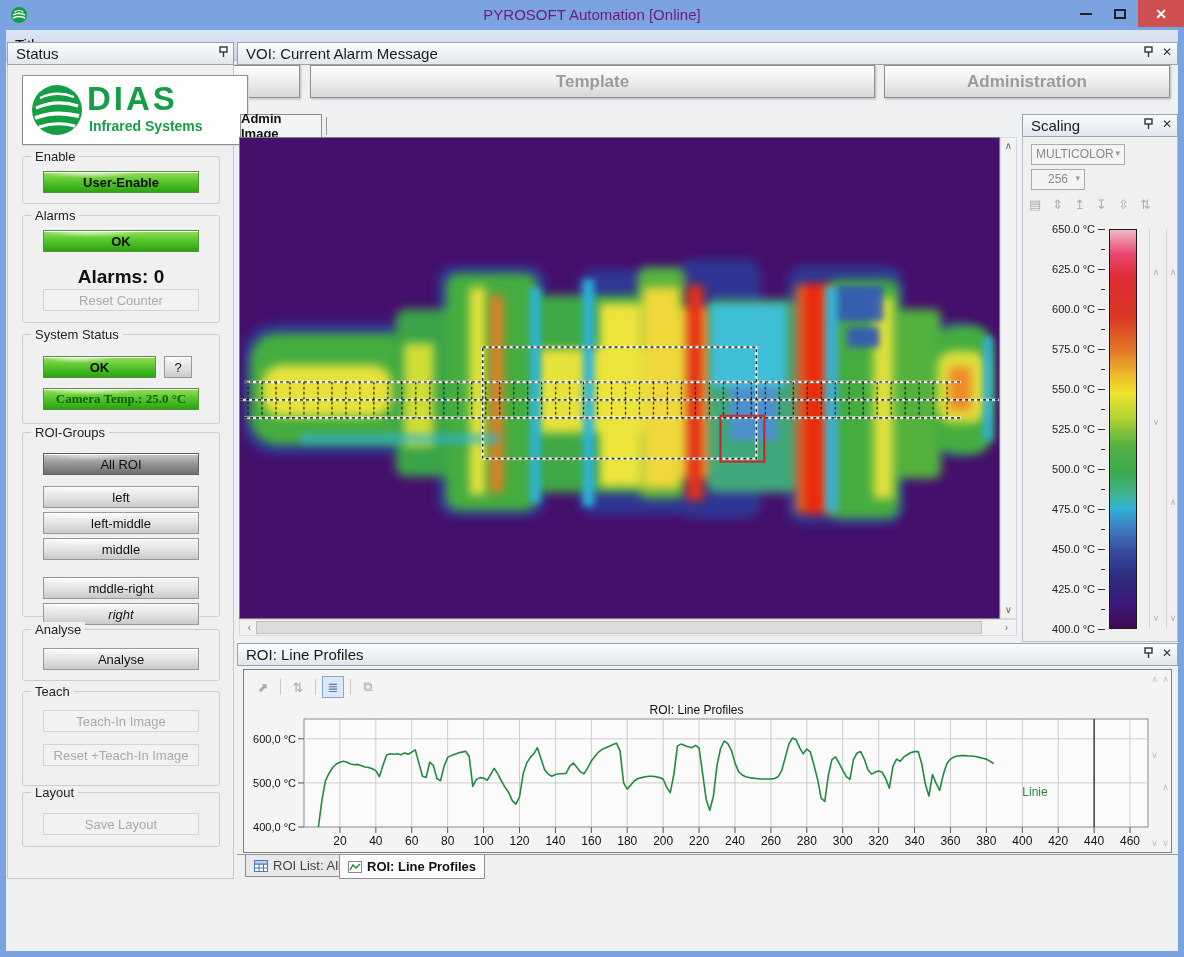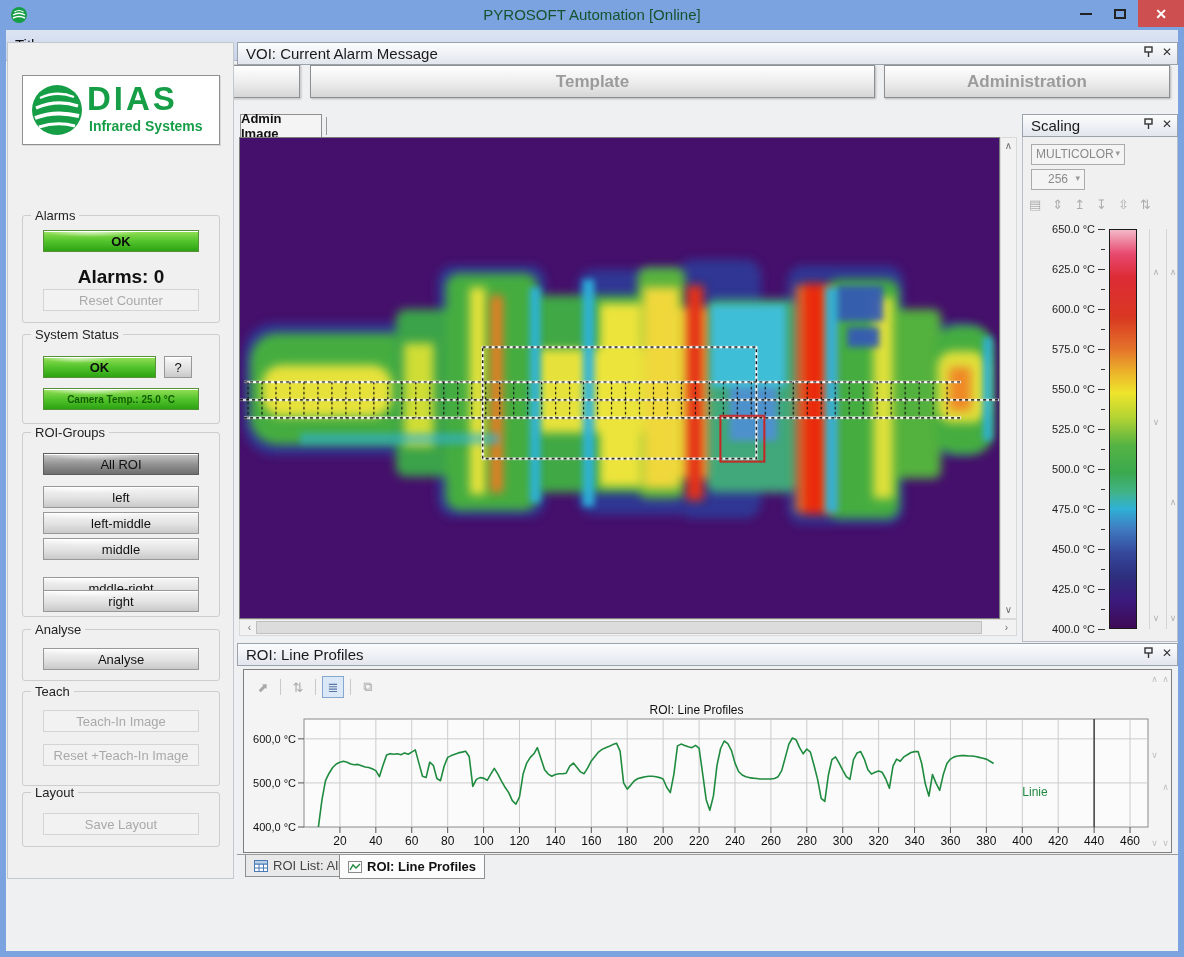--- a/index.html
+++ b/index.html
@@ -3,21 +3,21 @@
 <meta charset="utf-8">
 <style>
   * { margin:0; padding:0; box-sizing:border-box; }
   html,body { width:1184px; height:957px; overflow:hidden; }
   body { font-family:"Liberation Sans", sans-serif; background:#7ba3e0; }
   #app { position:relative; width:1184px; height:957px; }
 
   
   .titlebar { position:absolute; left:0; top:0; width:1184px; height:30px; background:#7ba3e0; }
   .app-icon { position:absolute; left:10px; top:6px; width:18px; height:18px; }
-  .win-title { position:absolute; left:0; right:0; top:6px; text-align:center; font-size:15px; color:#14532d; }
+  .win-title { position:absolute; left:0; right:0; top:6px; text-align:center; font-size:15px; color:#701a75; }
   .win-btn { position:absolute; top:0; height:27px; display:flex; align-items:center; justify-content:center; color:#1a1a1a; cursor:default; }
   .btn-min { left:1070px; width:32px; font-weight:bold; }
   .btn-min .bar { width:12px; height:2px; background:#222; }
   .btn-max { left:1104px; width:32px; }
   .btn-max .box { width:12px; height:10px; border:2px solid #222; }
   .btn-close { left:1138px; width:46px; background:#cd4f4f; color:#fff; font-size:14px; font-weight:bold; }
 
   .frame { position:absolute; left:0; top:30px; width:1184px; height:927px; border:6px solid #7ba3e0; border-top:none; background:#eef0f1; }
   
 
@@ -41,39 +41,39 @@
   .fieldset > .legend { position:absolute; top:-8px; left:8px; background:#f0f0f0; padding:0 4px; font-size:13px; color:#222; }
 
   .btn3d { border:1px solid #989898; background:radial-gradient(ellipse 55% 45% at 28% 0%, rgba(255,255,255,.95), rgba(255,255,255,0) 70%), linear-gradient(180deg,#f6f6f6,#e2e2e2 55%,#c9c9c9); box-shadow:inset 0 1px 0 #fff; display:flex; align-items:center; justify-content:center; font-size:13px; color:#111; cursor:pointer; }
   .btn3d.disabled { background:#f2f2f2; border-color:#d4d4d4; color:#a9a9a9; box-shadow:none; cursor:default; }
   .btn-green { border:1px solid #569138; background:radial-gradient(ellipse 55% 50% at 30% 0%, rgba(255,255,255,.8), rgba(255,255,255,0) 60%), linear-gradient(180deg,#96e057,#53c42c 50%,#2da313); font-weight:bold; color:#0d0d0d; }
   .btn-dark { border:1px solid #5d5d5d; background:radial-gradient(ellipse 55% 50% at 30% 0%, rgba(255,255,255,.65), rgba(255,255,255,0) 60%), linear-gradient(180deg,#c8c8c8,#949494 50%,#6e6e6e); }
 
   
   .status-panel { position:absolute; left:1px; top:12px; width:227px; height:837px; background:#f0f0f0; border:1px solid #c3c7ce; }
   .status-panel .panel-header { left:-1px; top:-1px; width:227px; }
-  .logo-box { position:absolute; left:14px; top:32px; width:198px; height:70px; background:#fff; border:1px solid #8f8f8f; box-shadow:1px 1px 0 #d9d9d9; }
+  .logo-box { position:absolute; left:14px; top:32px; width:226px; height:70px; background:#fff; border:1px solid #8f8f8f; box-shadow:1px 1px 0 #d9d9d9; }
   .logo-brand { position:absolute; left:64px; top:4px; font-size:33px; font-weight:bold; letter-spacing:3px; color:#169e47; }
   .logo-sub { position:absolute; left:66px; top:42px; font-size:14px; font-weight:bold; color:#169e47; }
 
   .grp-enable { left:14px; top:113px; width:198px; height:48px; }
   .grp-alarms { left:14px; top:172px; width:198px; height:108px; }
   .grp-system { left:14px; top:291px; width:198px; height:90px; }
   .grp-roi    { left:14px; top:389px; width:198px; height:185px; }
   .grp-analyse{ left:14px; top:586px; width:198px; height:52px; }
   .grp-teach  { left:14px; top:648px; width:198px; height:95px; }
   .grp-layout { left:14px; top:749px; width:198px; height:55px; }
 
   .grp-btn { position:absolute; left:20px; width:156px; height:22px; }
   .alarm-count { position:absolute; left:0; width:100%; text-align:center; top:50px; font-size:19px; font-weight:bold; color:#111; }
   .sys-ok { width:113px; }
   .help-btn { left:141px; width:28px; }
-  .cam-temp { top:53px; font-size:10px; color:#135c00; }
+  .cam-temp { top:53px; font-size:13px; color:#135c00;font-family:Liberation Serif, serif; }
   .roi-btn-0 { top:20px; } .roi-btn-1 { top:53px; } .roi-btn-2 { top:79px; }
-  .roi-btn-3 { top:105px;text-align:center; } .roi-btn-4 { top:144px; } .roi-btn-5 { top:157px; }
+  .roi-btn-3 { top:105px;text-align:center; } .roi-btn-4 { top:144px; } .roi-btn-5 { top:170px;font-style:italic; }
 
   
   .voi-header { left:231px; top:12px; width:941px; }
   .alarm-banner { position:absolute; left:237px; top:39px; width:927px; height:35px; border:1px solid #8e0b0b; background:radial-gradient(ellipse 50% 55% at 22% 0%, rgba(255,255,255,.65), rgba(255,255,255,0) 60%), linear-gradient(180deg,#f0564e,#e02323 55%,#c01313); display:flex; align-items:center; justify-content:center; font-size:15px; font-weight:bold; color:#111; }
 
   
   .img-tab { position:absolute; left:234px; top:84px; width:82px; height:23px; background:#f4f4f4; border:1px solid #8f8f8f; border-bottom:none; display:flex; align-items:center; justify-content:center; font-size:13px; font-weight:bold; color:#111; cursor:pointer; }
   .img-tab-div { position:absolute; left:320px; top:87px; width:1px; height:18px; background:#9a9a9a; }
   .image-viewport { position:absolute; left:233px; top:107px; width:761px; height:482px; border:1px solid #7d7d7d; background:#45106b; overflow:hidden; }
   .image-viewport svg { display:block; width:759px; height:480px; }
@@ -153,33 +153,48 @@
       <span>Title</span>
     </div>
 
     <div class="tabs-row">
       <div class="big-tab tab-admin active">Admin</div>
       <div class="big-tab tab-template">Template</div>
       <div class="big-tab tab-administration">Administration</div>
     </div>
 
     <div class="status-panel">
+      <div class="panel-header">
+        <span>Status</span>
+        <span class="hdr-icons">
+            <span class="pin-icon">
+              <svg width="9" height="12" viewBox="0 0 9 12">
+                <rect x="1" y="1" width="7" height="5" fill="none" stroke="#333" stroke-width="1.4"></rect>
+                <line x1="4.5" y1="6" x2="4.5" y2="11" stroke="#333" stroke-width="1.4"></line>
+              </svg>
+            </span>
+          </span>
+      </div>
 
       <div class="logo-box">
         <svg width="56" height="56" viewBox="0 0 56 56" style="position:absolute;left:6px;top:6px">
           <circle cx="28" cy="28" r="25" fill="#169e47"></circle>
           <path d="M6 36 Q 26 28 50 34" stroke="#fff" stroke-width="4" fill="none"></path>
           <path d="M7 26 Q 28 17 49 24" stroke="#fff" stroke-width="3.2" fill="none"></path>
           <path d="M11 16 Q 28 8 45 15" stroke="#fff" stroke-width="2.4" fill="none"></path>
           <path d="M10 45 Q 28 39 46 44" stroke="#fff" stroke-width="3" fill="none"></path>
         </svg>
         <div class="logo-brand">DIAS</div>
         <div class="logo-sub">Infrared Systems</div>
       </div>
 
+      <div class="fieldset grp-enable">
+        <span class="legend">Enable</span>
+        <div class="btn3d btn-green grp-btn" style="top:14px">User-Enable</div>
+      </div>
 
       <div class="fieldset grp-alarms">
         <span class="legend">Alarms</span>
         <div class="btn3d btn-green grp-btn" style="top:14px">OK</div>
         <div class="alarm-count">Alarms: 0</div>
         <div class="btn3d disabled grp-btn" style="top:73px">Reset Counter</div>
       </div>
 
       <div class="fieldset grp-system">
         <span class="legend">System Status</span>

